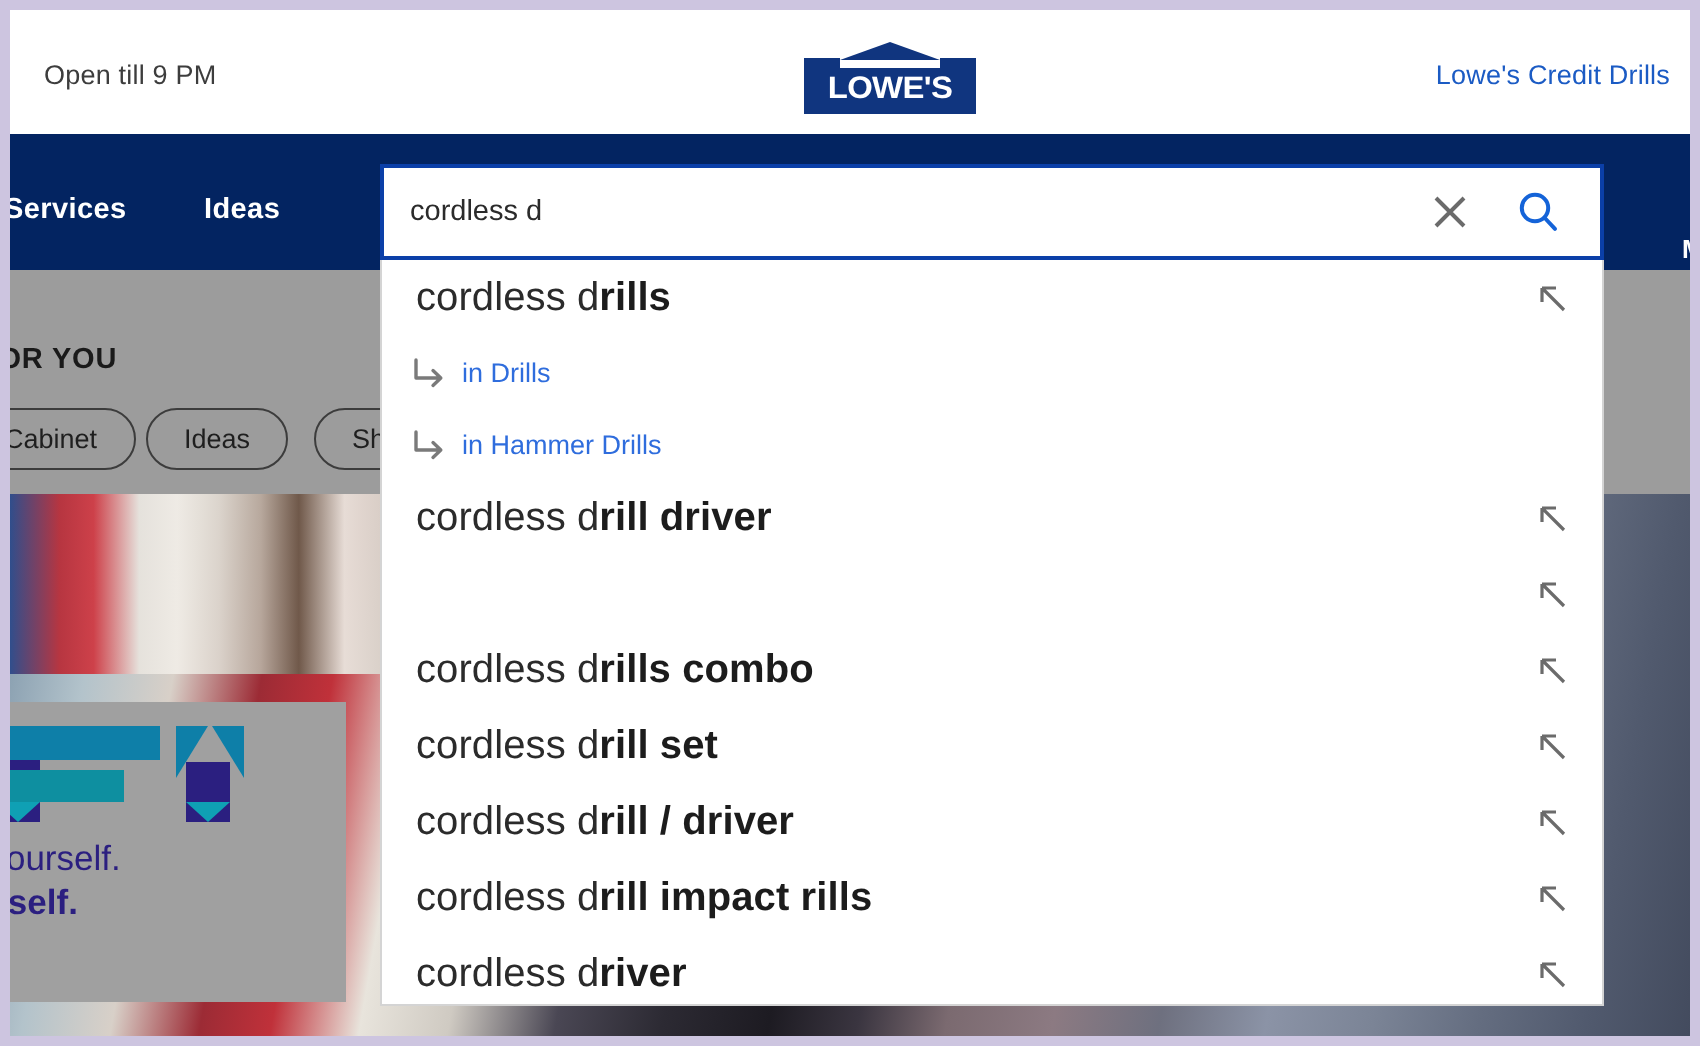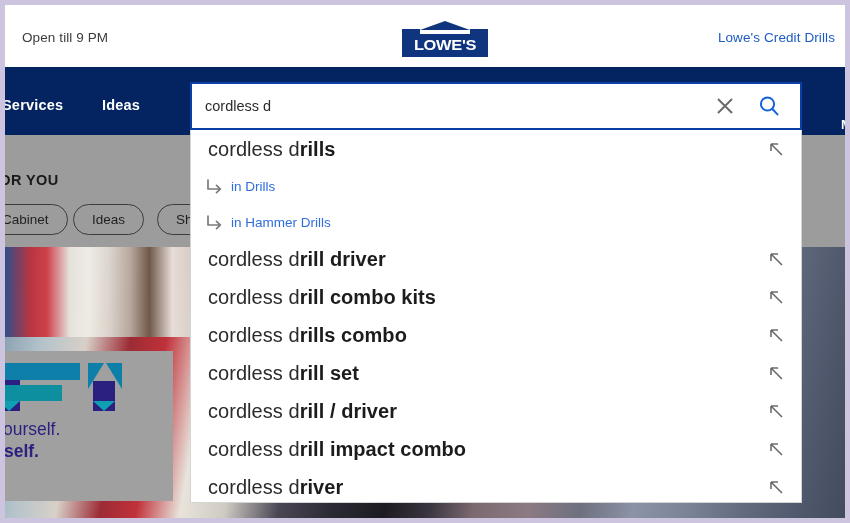--- a/index.html
+++ b/index.html
@@ -469,21 +469,20 @@
           </svg></span>
         <span class="sub-text">in Hammer Drills</span>
       </div>
       <div class="suggest-row">
         <span class="suggest-text"><span>cordless d</span><b>rill driver</b></span>
         <span class="suggest-arrow"><svg width="16" height="16" viewBox="0 0 16 16">
             <path d="M14 14 L3 3 M3 3 L3 10 M3 3 L10 3" stroke="#6b6b6b" stroke-width="1.6" fill="none" stroke-linecap="butt"></path>
           </svg></span>
       </div>
       <div class="suggest-row">
-        <span class="suggest-text"><span>cordless d</span><b>rill combo kits</b></span>
         <span class="suggest-arrow"><svg width="16" height="16" viewBox="0 0 16 16">
             <path d="M14 14 L3 3 M3 3 L3 10 M3 3 L10 3" stroke="#6b6b6b" stroke-width="1.6" fill="none" stroke-linecap="butt"></path>
           </svg></span>
       </div>
       <div class="suggest-row">
         <span class="suggest-text"><span>cordless d</span><b>rills combo</b></span>
         <span class="suggest-arrow"><svg width="16" height="16" viewBox="0 0 16 16">
             <path d="M14 14 L3 3 M3 3 L3 10 M3 3 L10 3" stroke="#6b6b6b" stroke-width="1.6" fill="none" stroke-linecap="butt"></path>
           </svg></span>
       </div>
@@ -493,21 +492,21 @@
             <path d="M14 14 L3 3 M3 3 L3 10 M3 3 L10 3" stroke="#6b6b6b" stroke-width="1.6" fill="none" stroke-linecap="butt"></path>
           </svg></span>
       </div>
       <div class="suggest-row">
         <span class="suggest-text"><span>cordless d</span><b>rill / driver</b></span>
         <span class="suggest-arrow"><svg width="16" height="16" viewBox="0 0 16 16">
             <path d="M14 14 L3 3 M3 3 L3 10 M3 3 L10 3" stroke="#6b6b6b" stroke-width="1.6" fill="none" stroke-linecap="butt"></path>
           </svg></span>
       </div>
       <div class="suggest-row">
-        <span class="suggest-text"><span>cordless d</span><b>rill impact combo</b></span>
+        <span class="suggest-text"><span>cordless d</span><b>rill impact rills</b></span>
         <span class="suggest-arrow"><svg width="16" height="16" viewBox="0 0 16 16">
             <path d="M14 14 L3 3 M3 3 L3 10 M3 3 L10 3" stroke="#6b6b6b" stroke-width="1.6" fill="none" stroke-linecap="butt"></path>
           </svg></span>
       </div>
       <div class="suggest-row">
         <span class="suggest-text"><span>cordless d</span><b>river</b></span>
         <span class="suggest-arrow"><svg width="16" height="16" viewBox="0 0 16 16">
             <path d="M14 14 L3 3 M3 3 L3 10 M3 3 L10 3" stroke="#6b6b6b" stroke-width="1.6" fill="none" stroke-linecap="butt"></path>
           </svg></span>
       </div>

